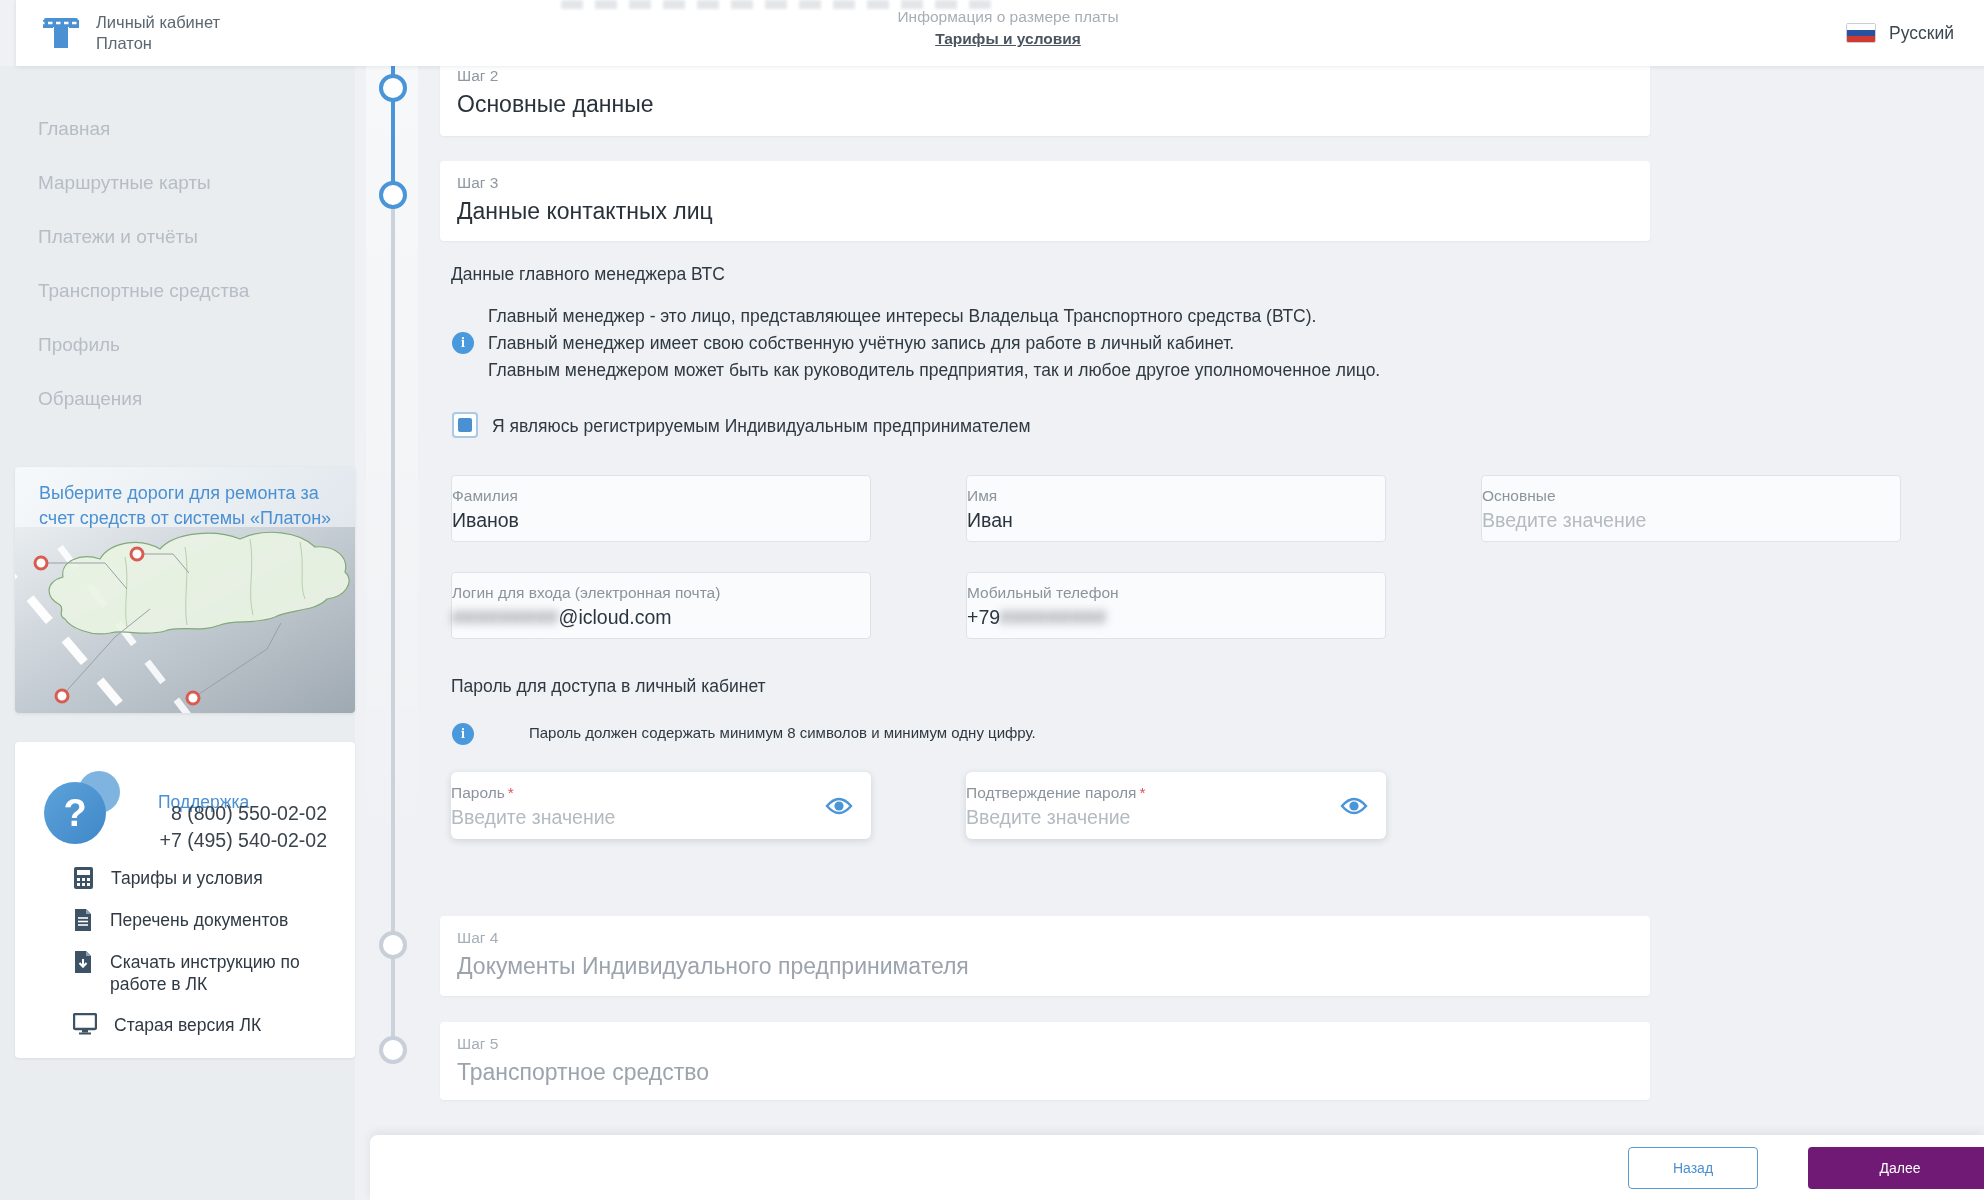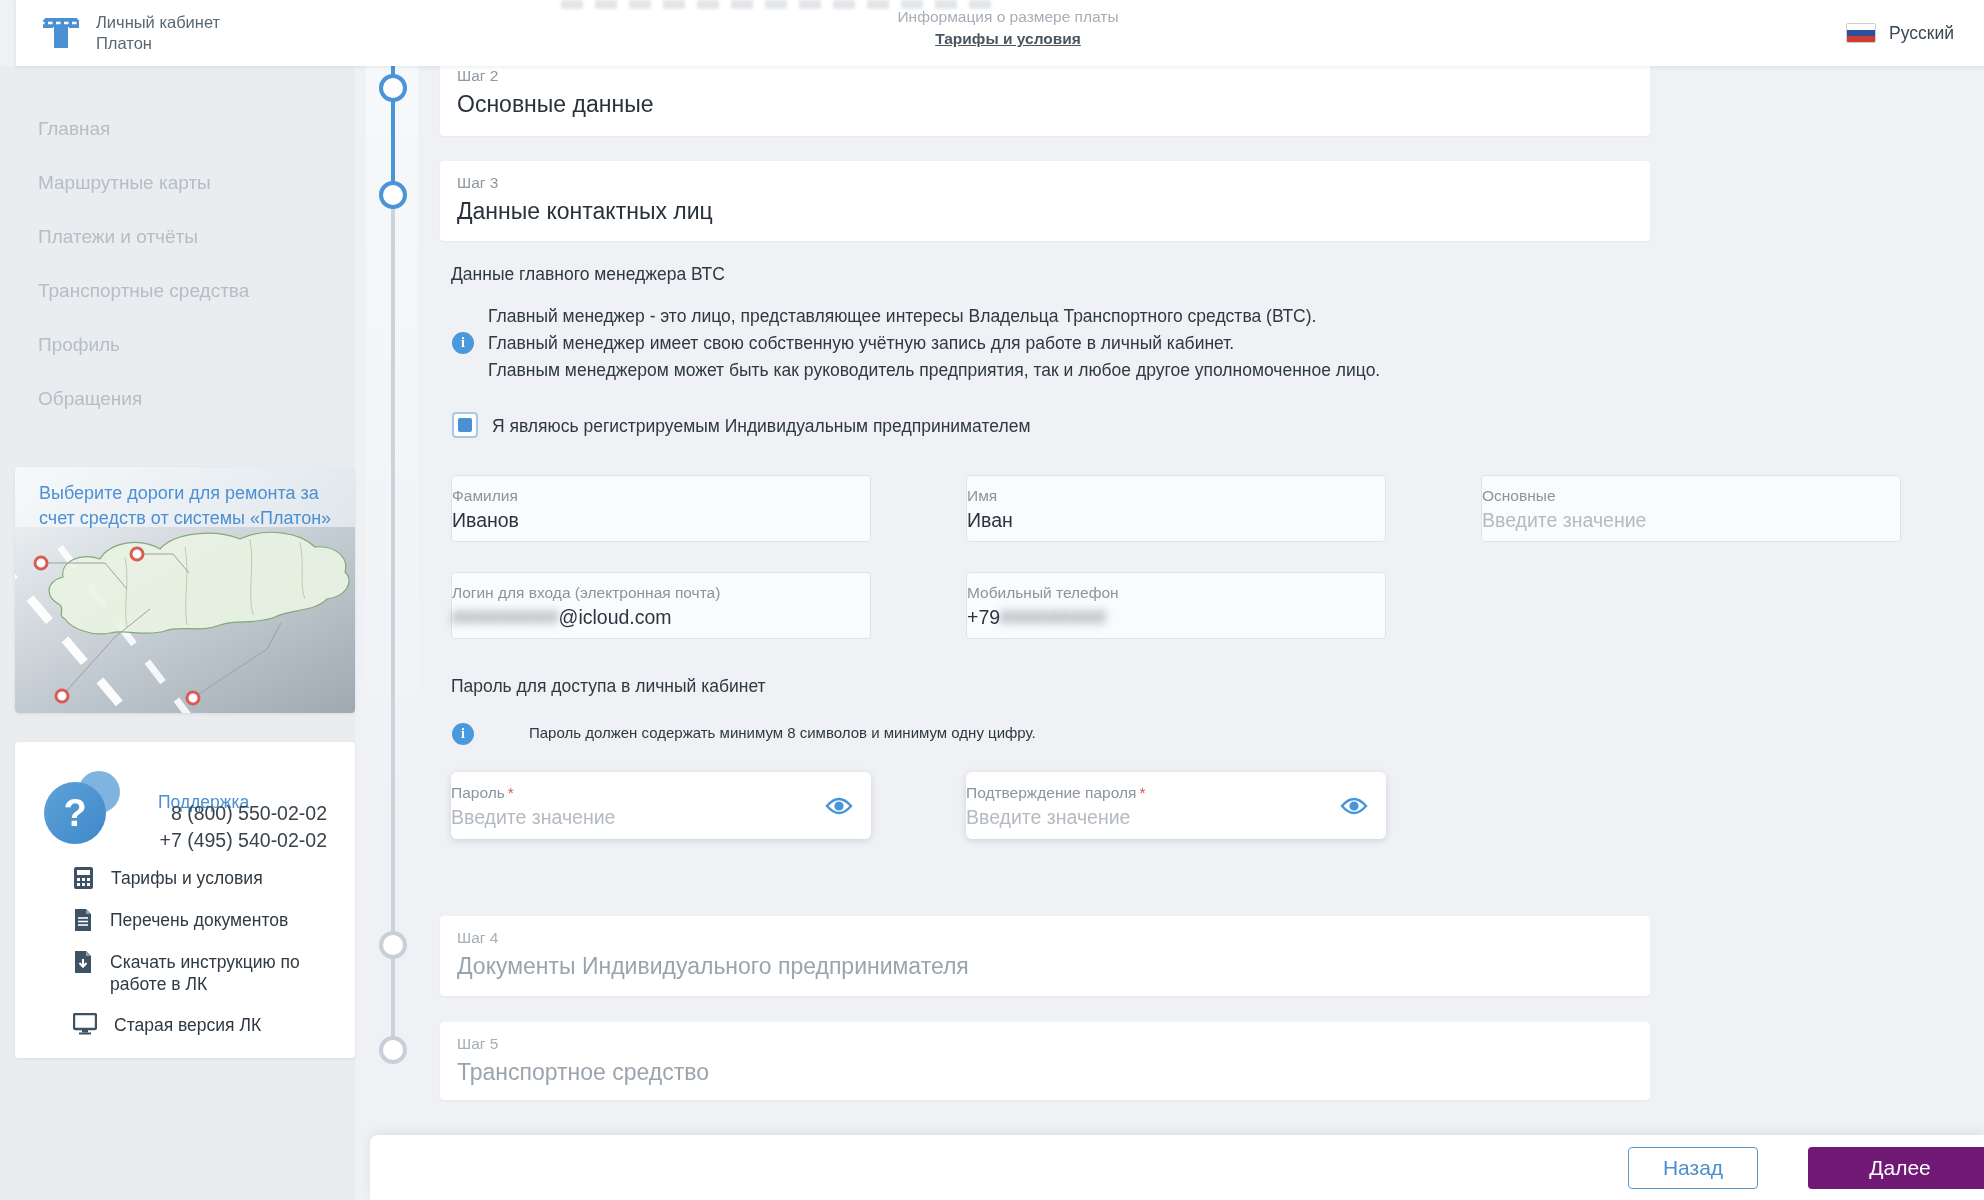--- a/index.html
+++ b/index.html
@@ -83,21 +83,21 @@
   .field input::placeholder { color:#b3bac1; }
   .field.shadowed { background:#ffffff; border:none; border-radius:6px; padding-top:12px;
                     box-shadow:0 2px 7px rgba(40,60,80,.16); }
   .req { color:#e05252; margin-left:3px; }
   .blur-redact { filter:blur(5px); color:#5a646d; letter-spacing:1px; }
   .eye { position:absolute; right:18px; top:24px; width:28px; height:20px; cursor:pointer; }
 
   
   .footer { position:absolute; left:370px; top:1135px; width:1614px; height:65px; background:#ffffff;
             border-top-left-radius:8px; box-shadow:0 -3px 10px rgba(60,70,90,.09); z-index:30; }
-  .btn { position:absolute; top:12px; height:42px; border-radius:4px; font-size:21px;
+  .btn { position:absolute; top:12px; height:42px; border-radius:4px; font-size:14px;
          font-family:inherit; cursor:pointer; }
   .btn-back { left:1258px; width:130px; background:#ffffff; border:1px solid #5b9bd3; color:#4a90d0; }
   .btn-next { left:1438px; width:184px; background:#701a75; border:none; color:#ffffff; }
 </style>
 </head>
 <body>
 
 <div class="page">
 
   <div class="tl-rail"></div>

